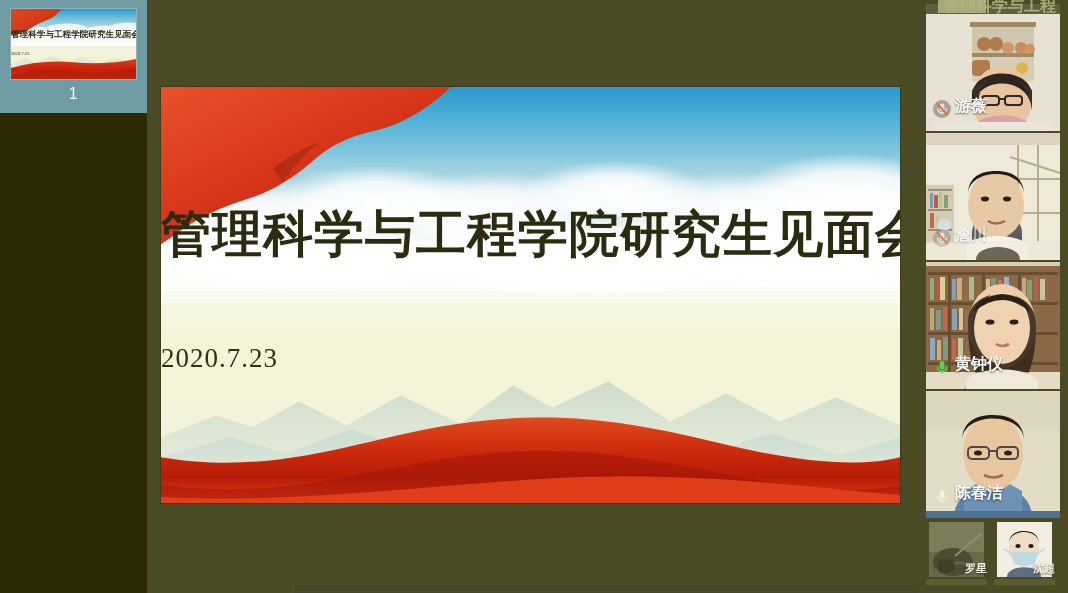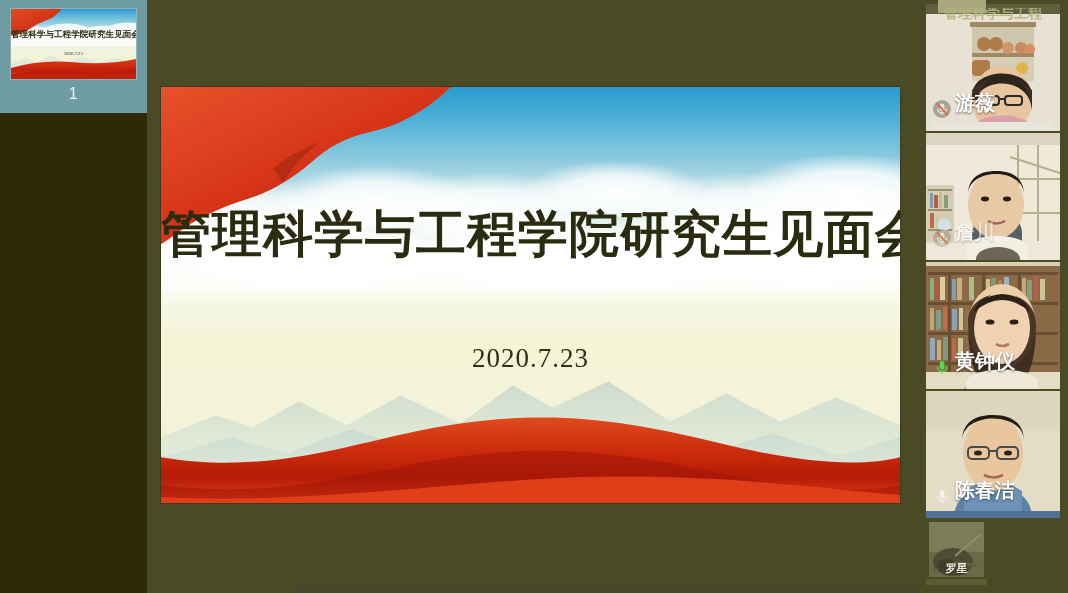--- a/index.html
+++ b/index.html
@@ -62,21 +62,20 @@
   .slide-title {
     position:absolute; left:0; width:100%;
     text-align:right;
     color:#2b2b10;
     font-family:"Liberation Serif", serif;
     font-weight:bold;
     white-space:nowrap;
   }
   .slide-date {
     position:absolute; left:0; width:100%;
-    text-align:center;
     color:#30301a;
     font-family:"Liberation Serif", serif;
     white-space:nowrap;
   }
   
   #main-slide .slide-title { top:27.5%; font-size:50px; letter-spacing:1px; }
   #main-slide .slide-date  { top:61.5%; font-size:27px; letter-spacing:1px; }
   
   .thumb-frame .slide-title { top:28%; font-size:8.6px; letter-spacing:0; }
   .thumb-frame .slide-date  { top:60%; font-size:4.6px; }
@@ -105,21 +104,21 @@
     width:134px; height:127px;
     margin:0 8px 2px 8px;
     overflow:hidden;
     background:#8a8c66;
   }
   .vtile:first-child { margin-top:4px; }
   .vfeed { position:absolute; inset:0; }
   .vname {
     position:absolute; left:29px; bottom:14px;
     color:#fff;
-    font-size:20px;
+    font-size:16px;
     font-family:"Liberation Sans", sans-serif;
     font-weight:bold;
     text-shadow:0 1px 2px rgba(0,0,0,.55);
     white-space:nowrap;
   }
   .mic {
     position:absolute; left:6px; bottom:12px;
     width:20px; height:20px;
   }
   .mic.dim { opacity:.85; }
@@ -138,40 +137,40 @@
     background:#4a4b25;
   }
   .savatar {
     position:absolute; left:3px; top:4px;
     width:55px; height:55px;
     overflow:hidden;
   }
   .sname {
     position:absolute; left:0; width:100%;
     bottom:9px;
-    text-align:center;
+    text-align:right;
     color:#f0f0e2;
     font-size:11px;
     font-weight:bold;
     text-shadow:0 1px 2px rgba(0,0,0,.6);
     white-space:nowrap;
   }
   .stile-bar {
     position:absolute; left:0; bottom:0;
     width:100%; height:6px;
     background:#5b5c32;
   }
 
   
   #win-title {
-    position:absolute; left:944px; top:8px;
+    position:absolute; left:944px; top:0;
     width:124px; height:14px;
     overflow:hidden;
     color:#b3b37d;
-    font-size:14px;
+    font-size:16px;
     font-weight:bold;
     line-height:11px;
     white-space:nowrap;
     opacity:.9;
   }
   #win-title-shade {
     position:absolute; left:938px; top:0;
     width:48px; height:13px;
     background:#a8a87c;
   }
@@ -507,20 +506,36 @@
             <ellipse cx="24" cy="40" rx="20" ry="14" fill="#4c4c33"></ellipse>
             <path d="M26,34 L52,12" stroke="#8d8f6c" stroke-width="2"></path>
             <path d="M4,50 Q22,36 48,44" stroke="#5e6041" stroke-width="3" fill="none"></path>
             <ellipse cx="17" cy="44" rx="9" ry="7" fill="#3f3f2a"></ellipse>
           </svg>
         </div>
         <span class="sname">罗星</span>
         <div class="stile-bar"></div>
       </div>
 
+      <div class="stile">
+        <div class="savatar">
+          <svg viewBox="0 0 55 55" width="55" height="55">
+            <rect width="55" height="55" fill="#f2efe2"></rect>
+            <ellipse cx="27" cy="26" rx="15" ry="17" fill="#f0dcc0"></ellipse>
+            <path d="M12,22 C12,6 42,6 42,22 C42,13 36,9 27,9 C18,9 12,13 12,22 Z" fill="#241a12"></path>
+            <ellipse cx="21" cy="24" rx="2.6" ry="2" fill="#241a12"></ellipse>
+            <ellipse cx="34" cy="24" rx="2.6" ry="2" fill="#241a12"></ellipse>
+            <path d="M14,30 L41,30 L38,41 C34,45 21,45 17,41 Z" fill="#bcd9e4"></path>
+            <path d="M14,31 L7,27 M41,31 L48,27" stroke="#bcd9e4" stroke-width="2"></path>
+            <path d="M10,55 C10,42 44,42 44,55 Z" fill="#5e6d80"></path>
+          </svg>
+        </div>
+        <span class="sname">沈超</span>
+        <div class="stile-bar"></div>
+      </div>
 
     </div>
   </div>
 
   <div id="win-title-shade"></div>
   <div id="win-title">管理科学与工程</div>
 
 </div>
 
 </body></html>

